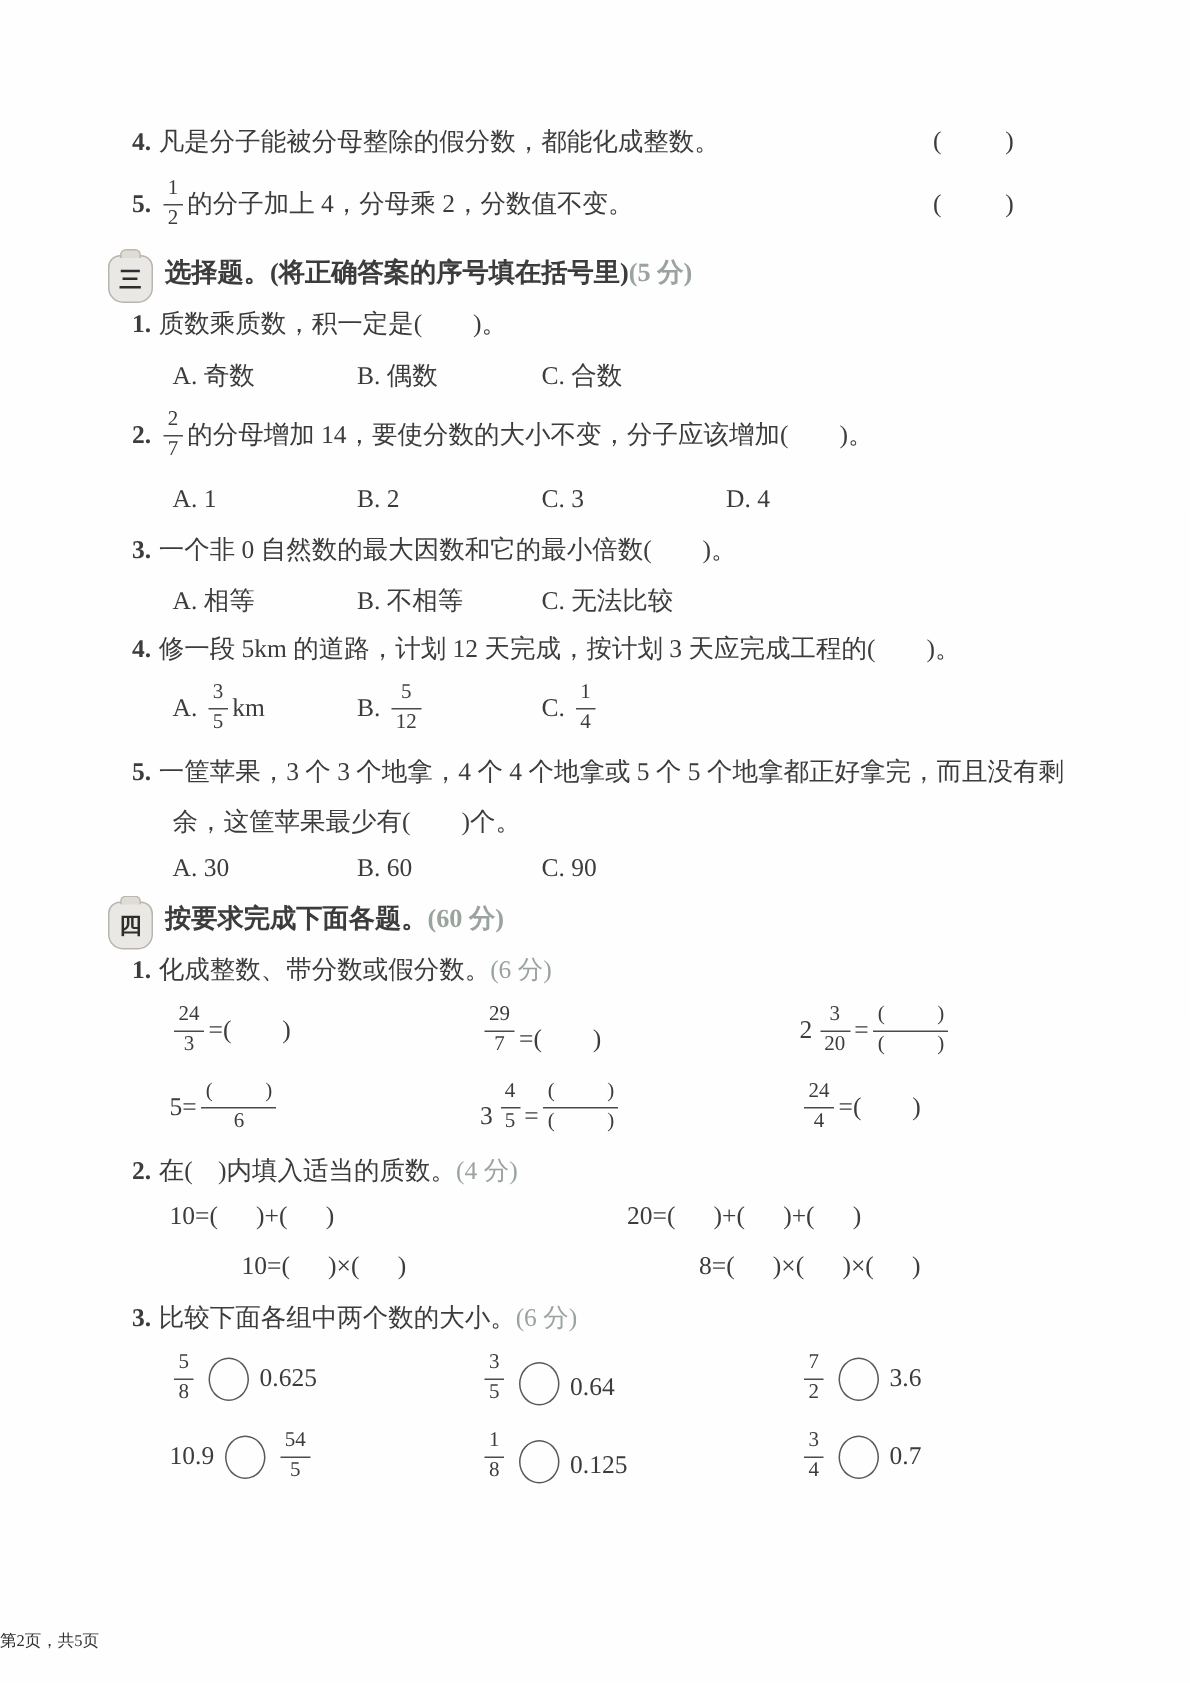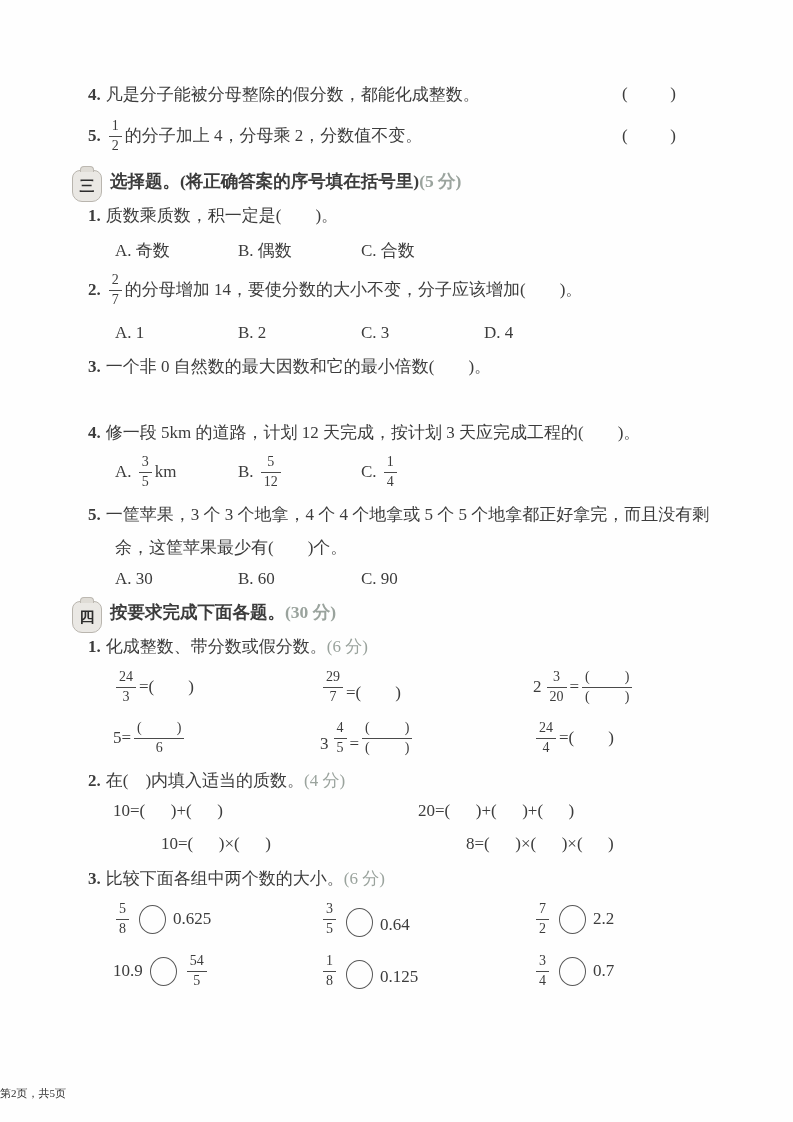--- a/index.html
+++ b/index.html
@@ -101,20 +101,25 @@
     <span class="opt">A. 1</span>
     <span class="opt">B. 2</span>
     <span class="opt">C. 3</span>
     <span class="opt">D. 4</span>
   </div>
 
   <div class="row" style="top:356px;">
     <span class="qnum">3.</span>
     <span>一个非 0 自然数的最大因数和它的最小倍数(        )。</span>
   </div>
+  <div class="row opts" style="top:390px;">
+    <span class="opt">A. 相等</span>
+    <span class="opt">B. 不相等</span>
+    <span class="opt">C. 无法比较</span>
+  </div>
 
   <div class="row" style="top:422px;">
     <span class="qnum">4.</span>
     <span>修一段 5km 的道路，计划 12 天完成，按计划 3 天应完成工程的(        )。</span>
   </div>
   <div class="row opts" style="top:450px; height:44px;">
     <span class="opt"><span>A. </span><span class="frac"><span class="fn">3</span><span class="fd">5</span></span><span>km</span></span>
     <span class="opt"><span>B. </span><span class="frac"><span class="fn">5</span><span class="fd">12</span></span><span></span></span>
     <span class="opt"><span>C. </span><span class="frac"><span class="fn">1</span><span class="fd">4</span></span><span></span></span>
   </div>
@@ -130,21 +135,21 @@
     <span class="opt">A. 30</span>
     <span class="opt">B. 60</span>
     <span class="opt">C. 90</span>
   </div>
 
   <div class="badge" style="top:601px;">
       <span>四</span>
     </div>
   <div class="row" style="top:601px; left:110px;">
     <span class="stitle">按要求完成下面各题。</span>
-    <span class="stitle score">(30 分)</span>
+    <span class="stitle score">(60 分)</span>
   </div>
 
   <div class="row" style="top:636px;">
     <span class="qnum">1.</span>
     <span>化成整数、带分数或假分数。</span>
     <span class="score">(6 分)</span>
   </div>
 
   <div class="row" style="top:663px; left:113px; height:48px;">
     <span class="ecol1"><span class="frac"><span class="fn">24</span><span class="fd">3</span></span><span>=(        )</span></span>
@@ -174,21 +179,21 @@
 
   <div class="row" style="top:868px;">
     <span class="qnum">3.</span>
     <span>比较下面各组中两个数的大小。</span>
     <span class="score">(6 分)</span>
   </div>
 
   <div class="row" style="top:896px; left:113px; height:46px;">
     <span class="ecol1"><span class="frac"><span class="fn">5</span><span class="fd">8</span></span><span class="circle"></span><span>0.625</span></span>
     <span class="ecol2"><span class="frac"><span class="fn">3</span><span class="fd">5</span></span><span class="circle"></span><span>0.64</span></span>
-    <span class="ecol3"><span class="frac"><span class="fn">7</span><span class="fd">2</span></span><span class="circle"></span><span>2.2</span></span>
+    <span class="ecol3"><span class="frac"><span class="fn">7</span><span class="fd">2</span></span><span class="circle"></span><span>3.6</span></span>
   </div>
 
   <div class="row" style="top:948px; left:113px; height:46px;">
     <span class="ecol1"><span>10.9</span><span class="circle"></span><span class="frac"><span class="fn">54</span><span class="fd">5</span></span></span>
     <span class="ecol2"><span class="frac"><span class="fn">1</span><span class="fd">8</span></span><span class="circle"></span><span>0.125</span></span>
     <span class="ecol3"><span class="frac"><span class="fn">3</span><span class="fd">4</span></span><span class="circle"></span><span>0.7</span></span>
   </div>
 
   <div class="footer">
     <span>第2页，共5页</span>

